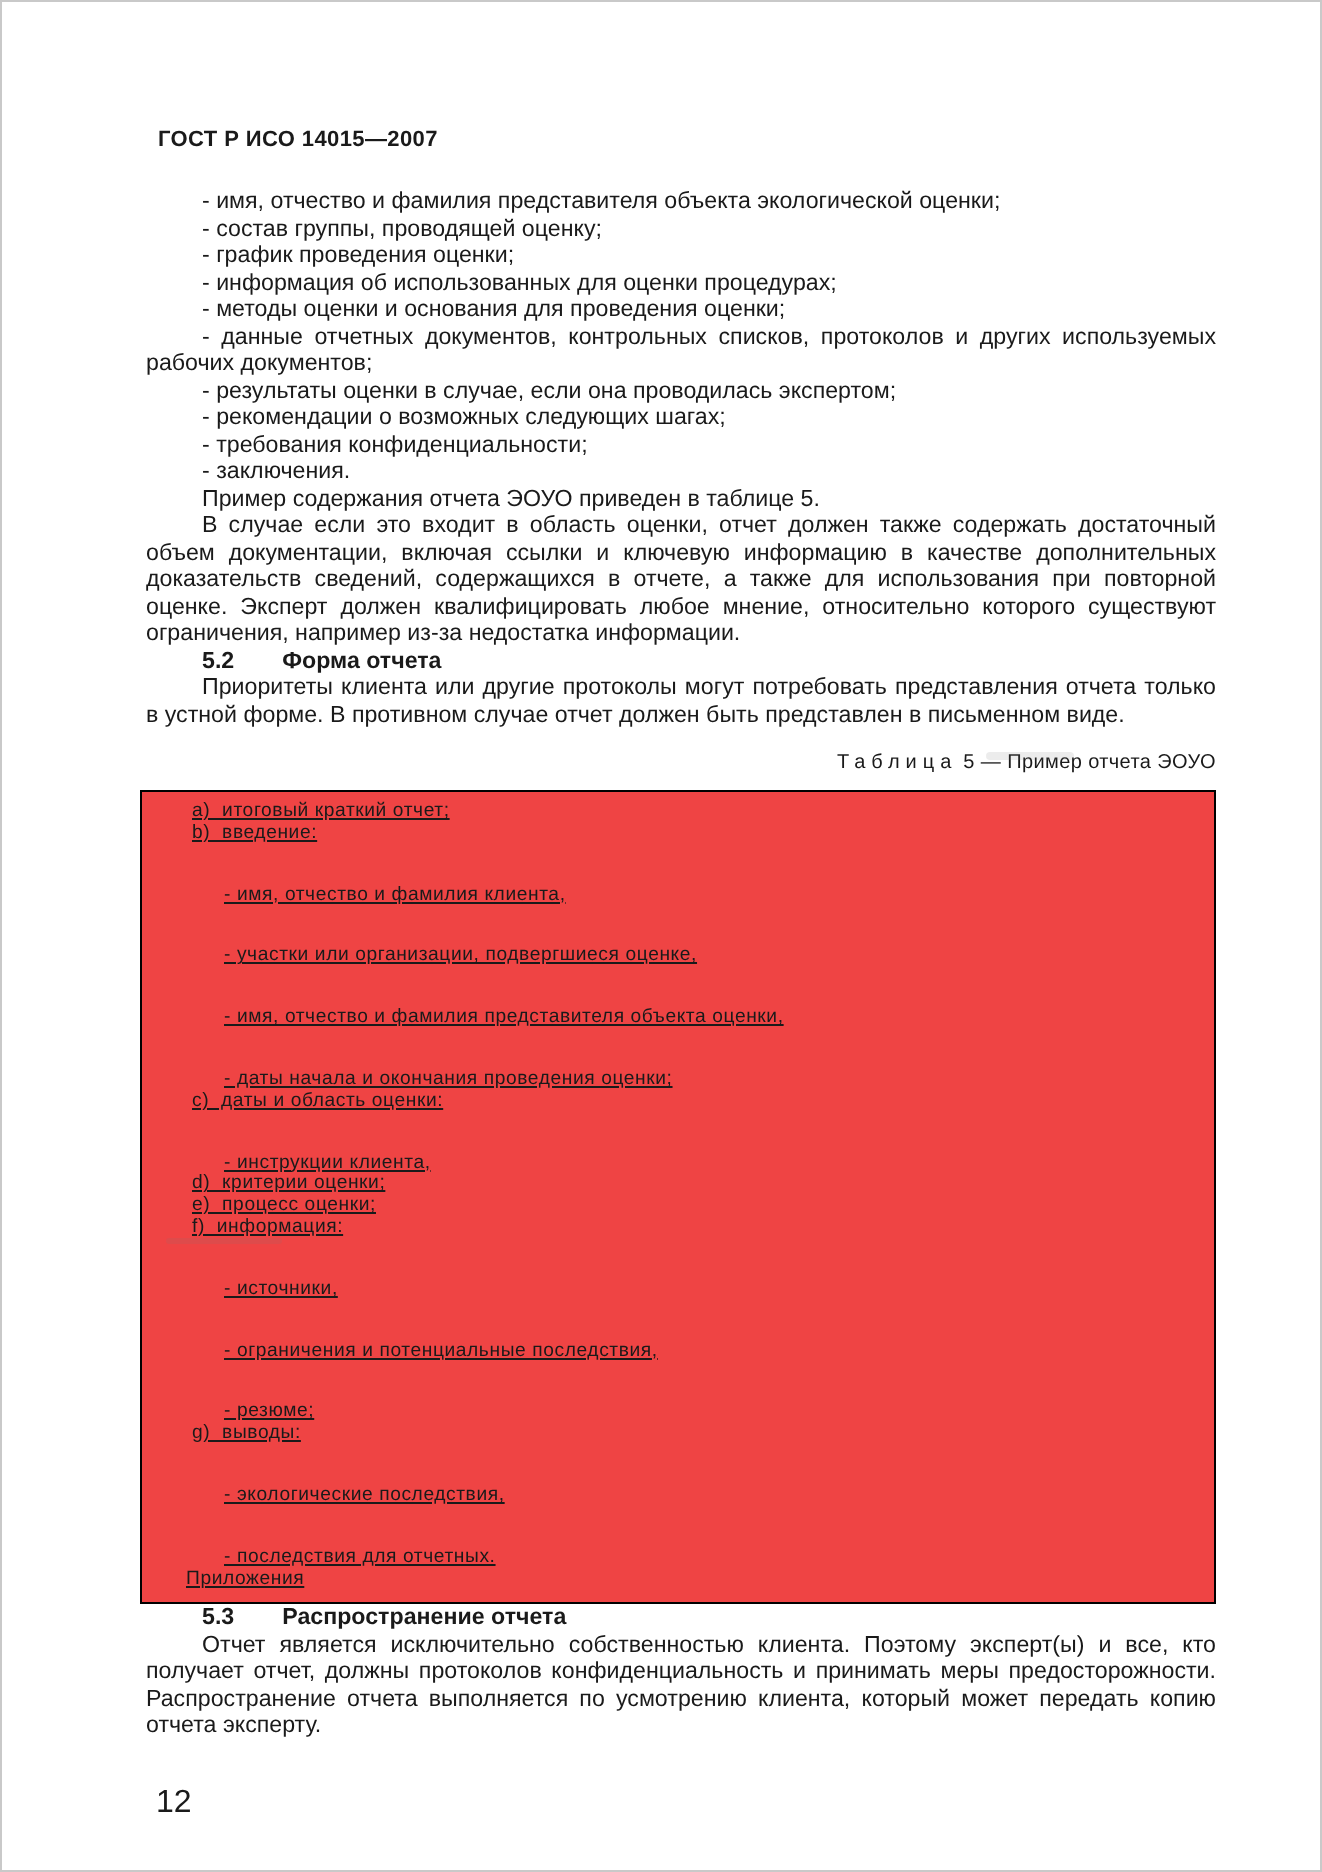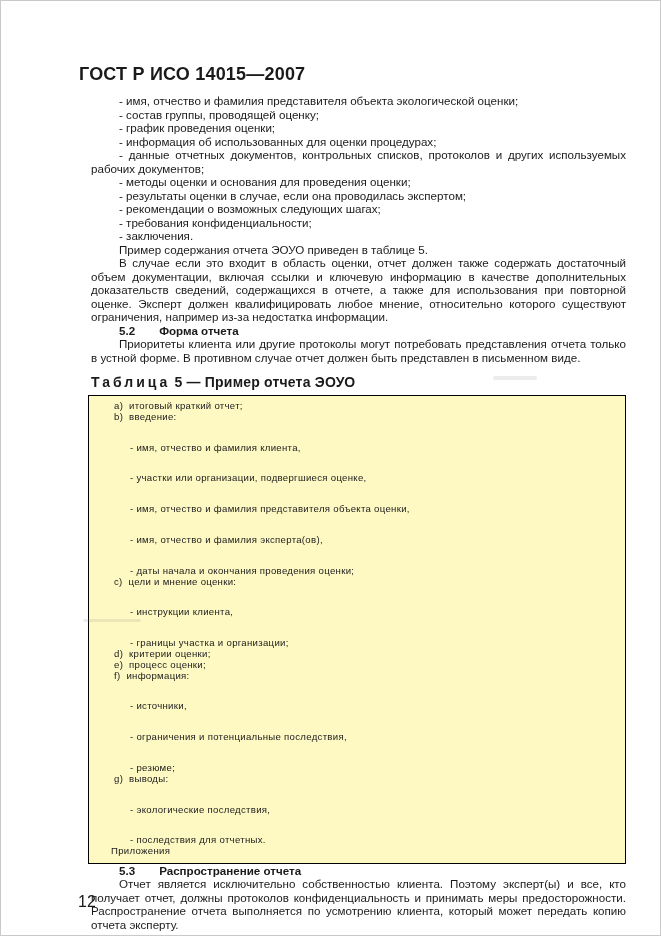--- a/index.html
+++ b/index.html
@@ -10,61 +10,61 @@
     color: #1a1a1a;
     position: relative;
     box-sizing: border-box;
     border: 1px solid #c9c9c9;
     overflow: hidden;
     -webkit-font-smoothing: antialiased;
   }
   .doc-header {
     position: absolute;
     left: 78px; top: 63px;
-    font-size: 18px; font-weight: bold;
+    font-size: 11px; font-weight: bold;
     letter-spacing: 0.2px;
     white-space: nowrap;
   }
   .content {
     position: absolute;
-    left: 90px; top: 93px;
+    left: 72px; top: 93px;
     width: 535px;
   }
   .body-text { font-size: 11.6px; line-height: 13.5px; }
   p.para {
     margin: 0;
     text-align: justify;
     text-indent: 28px;
   }
   p.heading {
     margin: 0;
     text-indent: 28px;
     font-weight: bold;
     text-align: left;
   }
   p.heading .h-num { margin-right: 24px; }
   .table-caption {
     margin-top: 12px;
     margin-bottom: 7px;
-    font-size: 14px;
+    font-size: 10px;
     line-height: 12px;
-    text-align: left;
+    text-align: right;
     text-indent: 0;
     white-space: nowrap;
-    font-weight: bold;
   }
   .table-caption .cap-word { letter-spacing: 3px; }
   .table-caption .cap-rest { letter-spacing: 0.2px; }
   .report-table {
     margin-left: -3px;
     width: 538px;
     box-sizing: border-box;
     border: 1.4px solid #000;
     padding: 5px 8px 6px 0;
-    background: #fef9c3;
+    background: #ef4444;
+    text-decoration: underline;
   }
   .tl {
     font-size: 9.6px;
     line-height: 10.8px;
     letter-spacing: 0.3px;
     white-space: pre-wrap;
   }
   .tl.i0 { padding-left: 22px; }
   .tl.i1 { padding-left: 25px; }
   .tl.i2 { padding-left: 41px; margin-top: 20px; }
@@ -86,46 +86,44 @@
 <body>
 
 <div class="doc-header">ГОСТ Р ИСО 14015—2007</div>
 
 <div class="content body-text">
 
   <p class="para">- имя, отчество и фамилия представителя объекта экологической оценки;</p>
   <p class="para">- состав группы, проводящей оценку;</p>
   <p class="para">- график проведения оценки;</p>
   <p class="para">- информация об использованных для оценки процедурах;</p>
+  <p class="para">- методы оценки и основания для проведения оценки;</p>
   <p class="para">- данные отчетных документов, контрольных списков, протоколов и других используемых рабочих документов;</p>
-  <p class="para">- методы оценки и основания для проведения оценки;</p>
   <p class="para">- результаты оценки в случае, если она проводилась экспертом;</p>
   <p class="para">- рекомендации о возможных следующих шагах;</p>
   <p class="para">- требования конфиденциальности;</p>
   <p class="para">- заключения.</p>
 
   <p class="para">Пример содержания отчета ЭОУО приведен в таблице 5.</p>
   <p class="para">В случае если это входит в область оценки, отчет должен также содержать достаточный объем документации, включая ссылки и ключевую информацию в качестве дополнительных доказательств сведений, содержащихся в отчете, а также для использования при повторной оценке. Эксперт должен квалифицировать любое мнение, относительно которого существуют ограничения, например из-за недостатка информации.</p>
 
   <p class="heading"><span class="h-num">5.2</span><span>Форма отчета</span></p>
   <p class="para">Приоритеты клиента или другие протоколы могут потребовать представления отчета только в устной форме. В противном случае отчет должен быть представлен в письменном виде.</p>
 
   <div class="table-caption"><span class="cap-word">Таблица</span><span class="cap-rest"> 5 — Пример отчета ЭОУО</span></div>
 
   <div class="report-table">
     <div class="tl i1">a)  итоговый краткий отчет;</div>
     <div class="tl i1">b)  введение:</div>
     <div class="tl i2">- имя, отчество и фамилия клиента,</div>
     <div class="tl i2">- участки или организации, подвергшиеся оценке,</div>
     <div class="tl i2">- имя, отчество и фамилия представителя объекта оценки,</div>
-    <div class="tl i2">- имя, отчество и фамилия эксперта(ов),</div>
     <div class="tl i2">- даты начала и окончания проведения оценки;</div>
-    <div class="tl i1">c)  цели и мнение оценки:</div>
+    <div class="tl i1">c)  даты и область оценки:</div>
     <div class="tl i2">- инструкции клиента,</div>
-    <div class="tl i2">- границы участка и организации;</div>
     <div class="tl i1">d)  критерии оценки;</div>
     <div class="tl i1">e)  процесс оценки;</div>
     <div class="tl i1">f)  информация:</div>
     <div class="tl i2">- источники,</div>
     <div class="tl i2">- ограничения и потенциальные последствия,</div>
     <div class="tl i2">- резюме;</div>
     <div class="tl i1">g)  выводы:</div>
     <div class="tl i2">- экологические последствия,</div>
     <div class="tl i2">- последствия для отчетных.</div>
     <div class="tl i0">Приложения</div>

